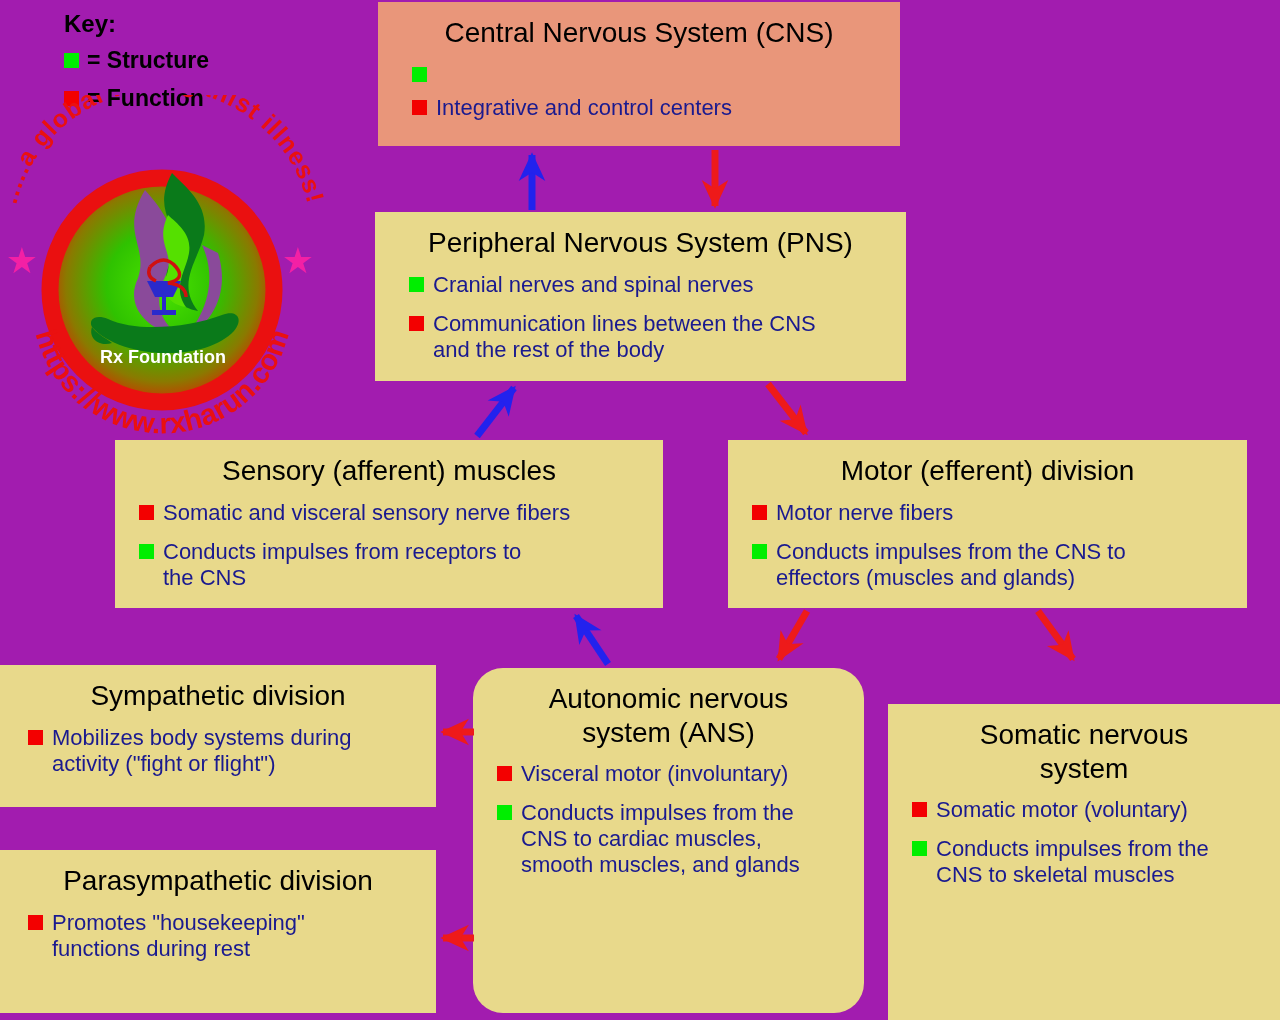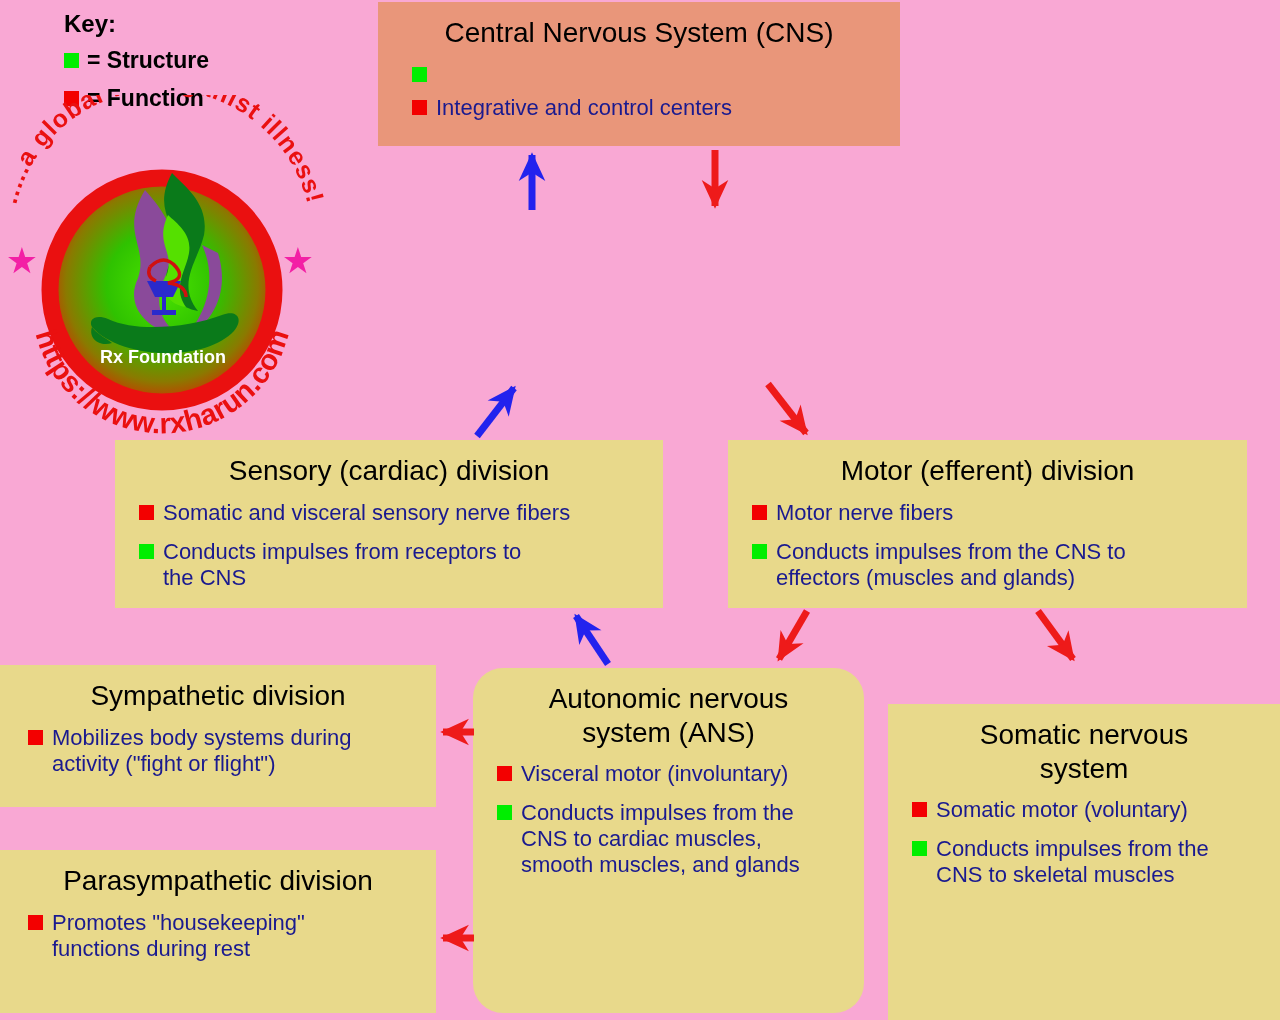--- a/index.html
+++ b/index.html
@@ -1,19 +1,19 @@
 <!DOCTYPE html>
 <html style="--cns-box-bg: #e9967a; --division-box-bg: #e8d98b; --structure-marker: #00ee00; --function-marker: #f30000; --body-text: #1a1a8f; --title-text: #000000; --sensory-arrow: #2222ee; --motor-arrow: #ee1a1a; --logo-ring: #ea1010; --logo-star: #f320a5;"><head>
 <meta charset="utf-8">
 <style>
   html,body{margin:0;padding:0;background:#ffffff;}
   #stage{
     position:relative;
     width:1280px;height:1020px;
-    background:#f9a8d4;
+    background:#a21caf;
     font-family:"Liberation Sans", sans-serif;
     overflow:hidden;
   }
   
   #key{position:absolute;left:64px;top:10px;color:#000;}
   #key .key-title{font-size:24px;font-weight:bold;margin-bottom:9px;}
   .key-row{display:flex;align-items:center;margin-bottom:11px;font-size:23px;font-weight:bold;}
   .key-row .sq{margin-right:8px;margin-top:0;}
   
   .box{position:absolute;box-sizing:border-box;padding:14px 10px 8px 10px;}
@@ -112,23 +112,36 @@
       <div class="bullet">
         <span class="sq" data-kind="structure"></span>
       </div>
       <div class="bullet">
         <span class="sq" data-kind="function"></span>
         <span>Integrative and control centers</span>
       </div>
     </div>
   </div>
 
+  <div class="box khaki" id="box-pns" style="left:375px;top:212px;width:531px;height:169px;">
+    <div class="box-title">Peripheral Nervous System (PNS)</div>
+    <div class="bullets">
+      <div class="bullet">
+        <span class="sq" data-kind="structure"></span>
+        <span>Cranial nerves and spinal nerves</span>
+      </div>
+      <div class="bullet">
+        <span class="sq" data-kind="function"></span>
+        <span style="max-width:420px;">Communication lines between the CNS and the rest of the body</span>
+      </div>
+    </div>
+  </div>
 
   <div class="box khaki" id="box-sensory" style="left:115px;top:440px;width:548px;height:168px;">
-    <div class="box-title">Sensory (cardiac) division</div>
+    <div class="box-title">Sensory (afferent) muscles</div>
     <div class="bullets">
       <div class="bullet">
         <span class="sq" data-kind="function"></span>
         <span>Somatic and visceral sensory nerve fibers</span>
       </div>
       <div class="bullet">
         <span class="sq" data-kind="structure"></span>
         <span style="max-width:390px;">Conducts impulses from receptors to the CNS</span>
       </div>
     </div>

